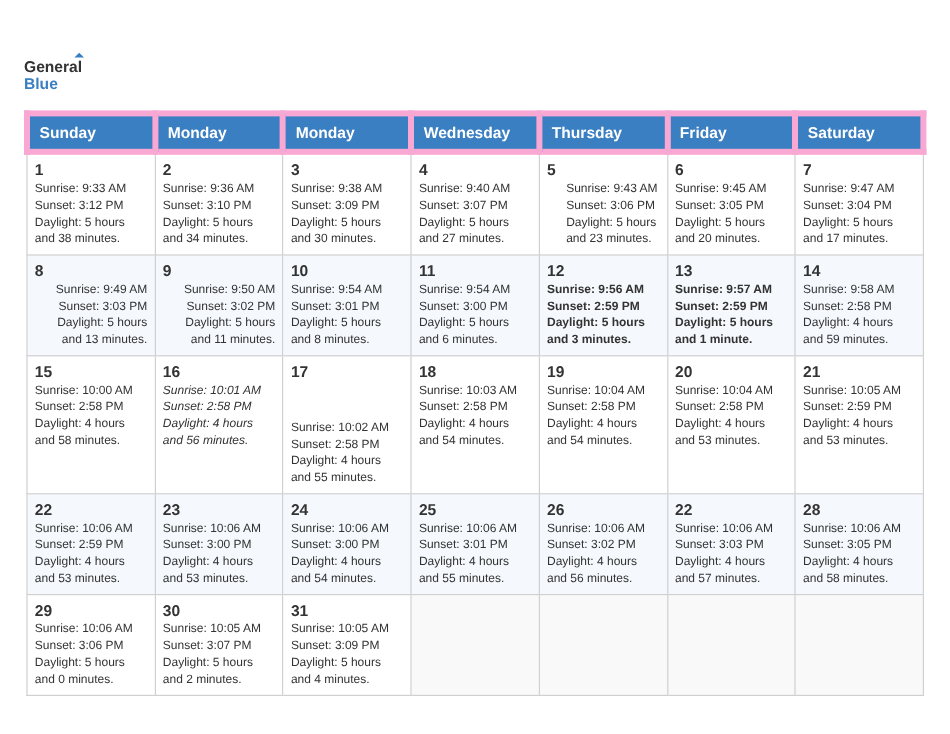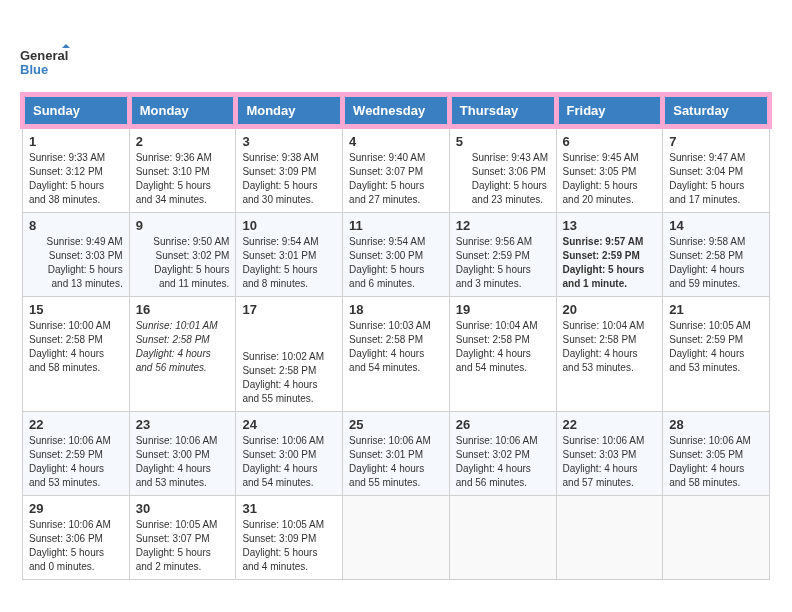--- a/index.html
+++ b/index.html
@@ -183,21 +183,21 @@
         </td>
         <td>
           <span class="day-number">11</span>
           <div class="day-info" style="white-space: pre-line;">Sunrise: 9:54 AM
 Sunset: 3:00 PM
 Daylight: 5 hours
 and 6 minutes.</div>
         </td>
         <td>
           <span class="day-number">12</span>
-          <div class="day-info" style="white-space: pre-line;">Sunrise: 9:56 AM
+          <div class="day-info" style="white-space: pre-line; font-weight: bold;">Sunrise: 9:56 AM
 Sunset: 2:59 PM
 Daylight: 5 hours
 and 3 minutes.</div>
         </td>
         <td>
           <span class="day-number">13</span>
           <div class="day-info" style="white-space: pre-line; font-weight: bold;">Sunrise: 9:57 AM
 Sunset: 2:59 PM
 Daylight: 5 hours
 and 1 minute.</div>

